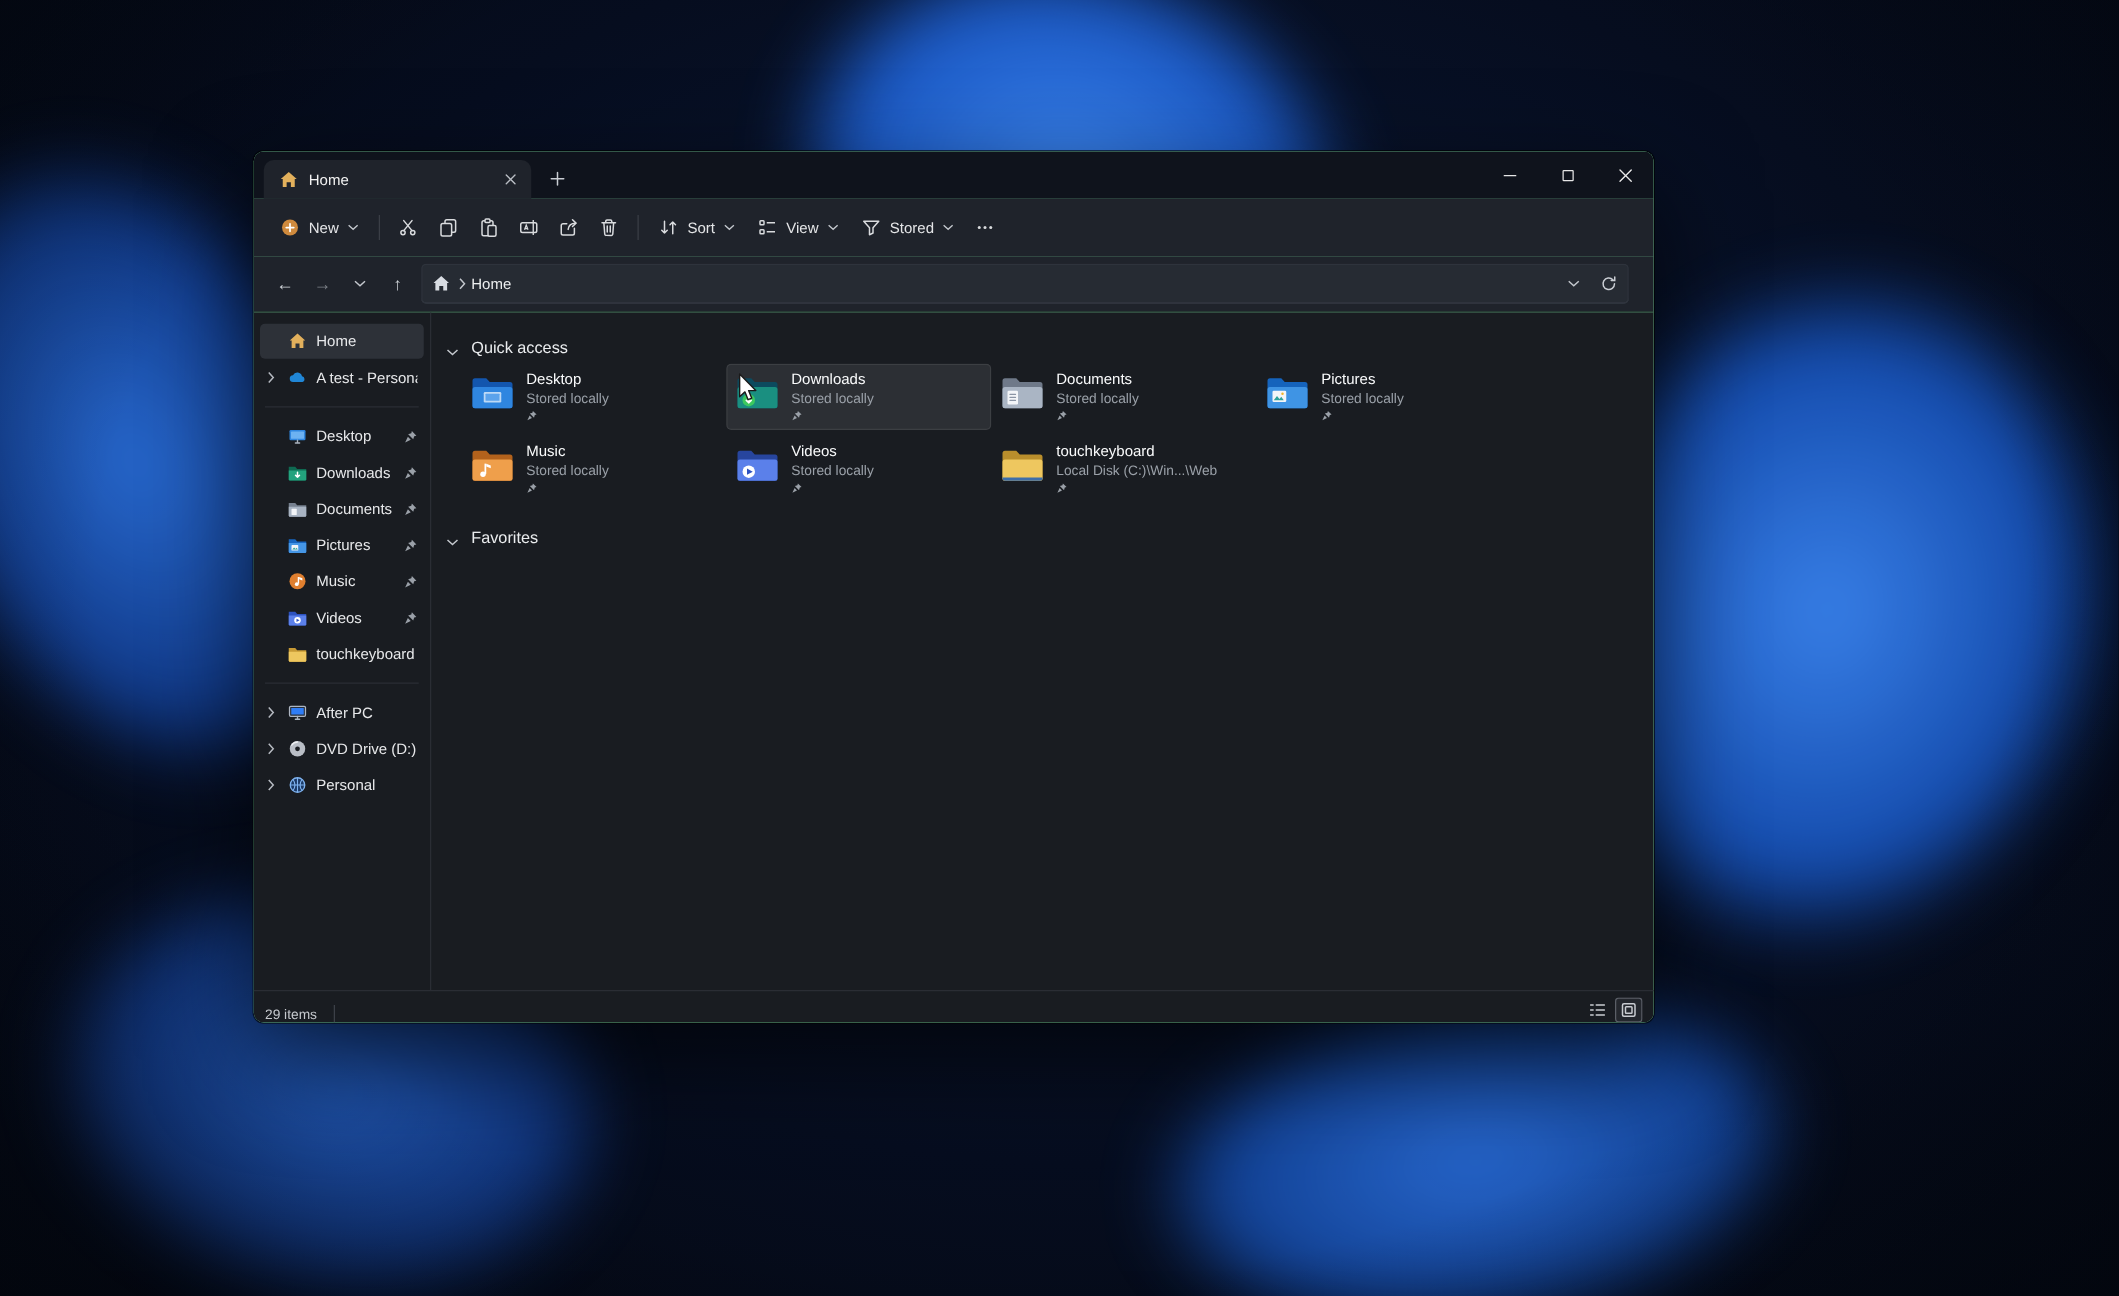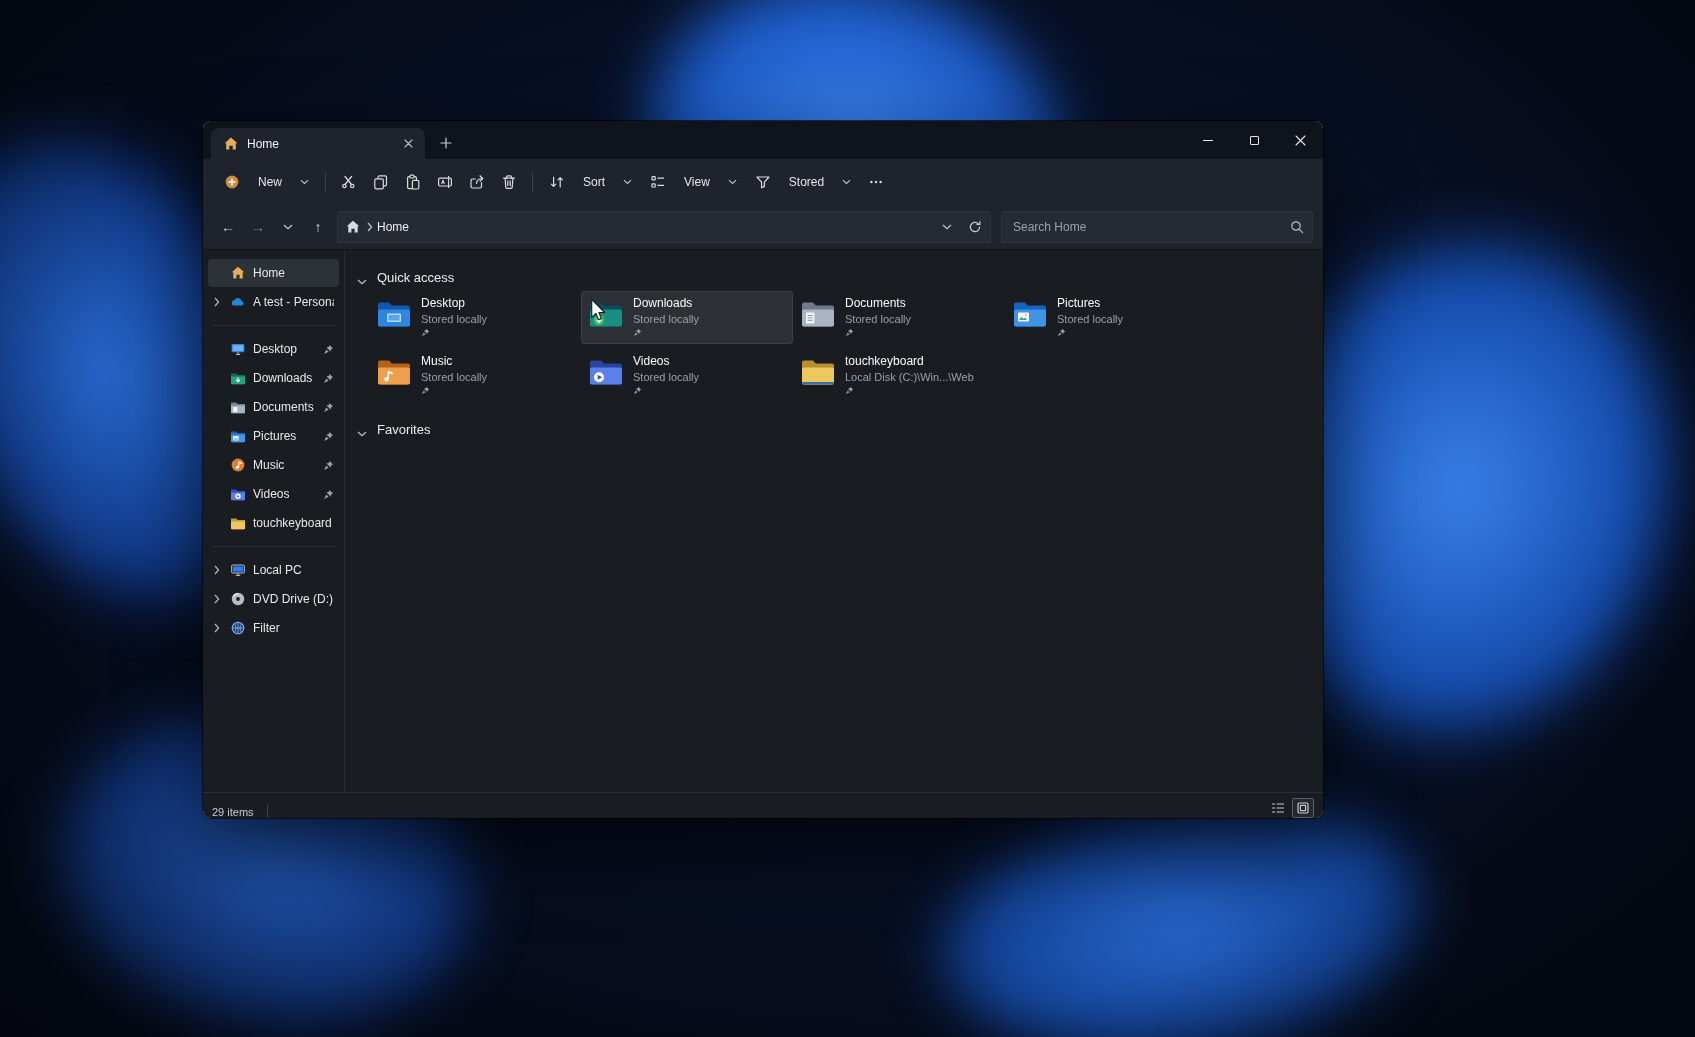--- a/index.html
+++ b/index.html
@@ -34,21 +34,21 @@
   .tab-title{flex:1;color:#f2f2f2}
   .iconbtn{display:flex;align-items:center;justify-content:center;border-radius:4px}
   .tab-close{width:22px;height:22px}
   .newtab{width:26px;height:26px;margin:0 0 3px 8px;color:#c9cdd3}
   .win-controls{margin-left:auto;display:flex;align-self:stretch}
   .win-btn{width:46px;height:38px;display:flex;align-items:center;justify-content:center}
   .min-glyph{width:10px;height:1px;background:#e6e6e6}
   .max-glyph{width:9px;height:9px;border:1px solid #e6e6e6;border-radius:1px}
 
   .toolbar{height:46px;background:#1f232b;display:flex;align-items:center;padding:0 12px;flex:none}
-  .tbtn{display:flex;align-items:center;gap:18px;padding:7px 9px;border-radius:4px;color:#e4e5e7;white-space:nowrap}
+  .tbtn{display:flex;align-items:center;gap:7px;padding:7px 9px;border-radius:4px;color:#e4e5e7;white-space:nowrap}
   .tbtn.icon-only{padding:7px 8px}
   .tsep{width:1px;height:20px;background:#3a3e46;margin:0 7px}
   .glyph{display:block}
 
   .addressrow{height:44px;background:#1f232b;display:flex;align-items:center;padding:0 10px;flex:none}
   .navbtn{width:30px;height:30px;display:flex;align-items:center;justify-content:center;border-radius:4px;
     color:#cfd3d8;font-size:14px}
   .navbtn.dim{color:#7c8087}
   .field{background:#262b33;border-radius:4px;height:32px;display:flex;align-items:center;
     box-shadow:inset 0 0 0 1px #2e333c,inset 0 -1px 0 #3b414c}
@@ -274,29 +274,20 @@
         </span>
         <span class="iconbtn crumb-btn">
           <svg width="14" height="14" viewBox="0 0 14 14" fill="none" stroke="#c9cdd3" stroke-width="1.2" stroke-linecap="round">
             <path d="M11.6 7a4.6 4.6 0 1 1-1.3-3.2"></path>
             <path d="M11.8 1.6v2.8H9"></path>
           </svg>
         </span>
       </span>
     </div>
 
-    <div class="field searchbox">
-      <input type="text" placeholder="Search Home" style="">
-      <span class="iconbtn crumb-btn">
-        <svg width="14" height="14" viewBox="0 0 14 14" fill="none" stroke="#b9bdc4" stroke-width="1.2" stroke-linecap="round">
-          <circle cx="6" cy="6" r="4.2"></circle>
-            <path d="M9.2 9.2 12.6 12.6"></path>
-        </svg>
-      </span>
-    </div>
   </div>
   <div class="chrome-divider"></div>
 
   <div class="bodyrow">
 
     <div class="sidebar">
 
       <div class="side-item selected">
         <span class="chev-slot"></span>
         <svg class="i16" viewBox="0 0 16 16">
@@ -415,21 +406,21 @@
         <span class="chev-slot">
           <svg width="6" height="10" viewBox="0 0 6 10">
               <path d="M1 1l3.6 4L1 9" fill="none" stroke="currentColor" stroke-width="1.2"></path>
             </svg>
         </span>
         <svg class="i16" viewBox="0 0 16 16">
           <rect x="1.6" y="3" width="12.8" height="8" rx="1" fill="#28303c" stroke="#aeb6c2" stroke-width="1"></rect>
           <rect x="3" y="4.4" width="10" height="5.2" rx="0.4" fill="#2f7df6"></rect>
           <path d="M6.3 13.4h3.4M8 11.2v2.2" stroke="#aab4c0" stroke-width="1.1" stroke-linecap="round"></path>
         </svg>
-        <span class="side-lbl">Local PC</span>
+        <span class="side-lbl">After PC</span>
       </div>
 
       <div class="side-item">
         <span class="chev-slot">
           <svg width="6" height="10" viewBox="0 0 6 10">
               <path d="M1 1l3.6 4L1 9" fill="none" stroke="currentColor" stroke-width="1.2"></path>
             </svg>
         </span>
         <svg class="i16" viewBox="0 0 16 16">
           <circle cx="8" cy="8" r="6.2" fill="#b9bec6"></circle>
@@ -442,21 +433,21 @@
       <div class="side-item">
         <span class="chev-slot">
           <svg width="6" height="10" viewBox="0 0 6 10">
               <path d="M1 1l3.6 4L1 9" fill="none" stroke="currentColor" stroke-width="1.2"></path>
             </svg>
         </span>
         <svg class="i16" viewBox="0 0 16 16">
           <circle cx="8" cy="8" r="5.8" fill="#1c3a66" stroke="#7fb3f0" stroke-width="1.1"></circle>
           <path d="M2.3 8h11.4M8 2.3v11.4M4.4 3.6c2 2.8 2 6 0 8.8M11.6 3.6c-2 2.8-2 6 0 8.8" stroke="#7fb3f0" stroke-width="0.9" fill="none"></path>
         </svg>
-        <span class="side-lbl">Filter</span>
+        <span class="side-lbl">Personal</span>
       </div>
     </div>
 
     <div class="content">
 
       <div class="sec-head">
         <svg width="10" height="6" viewBox="0 0 10 6" class="chev-ico">
           <path d="M1 1l4 3.6L9 1" fill="none" stroke="currentColor" stroke-width="1.2"></path>
         </svg>
         <span>Quick access</span>

